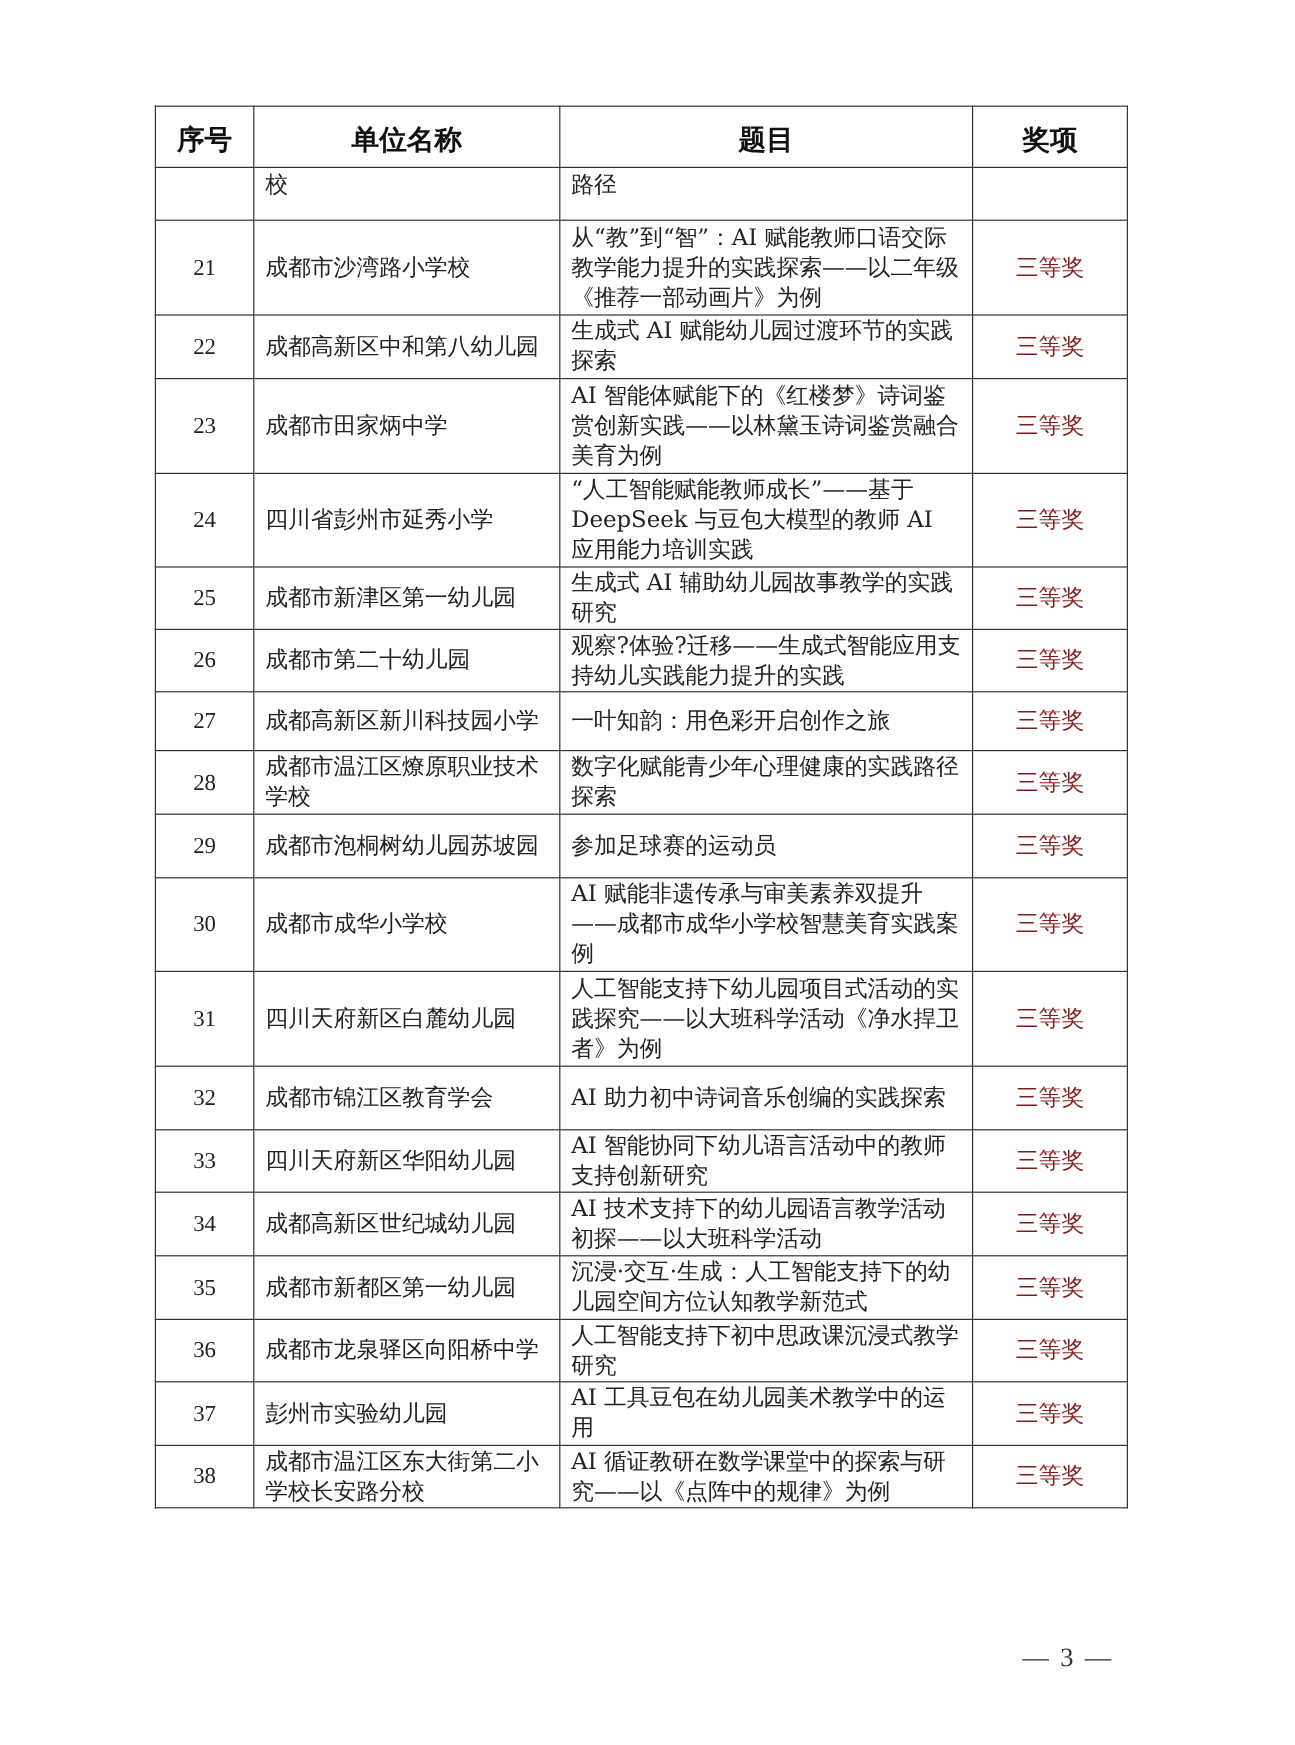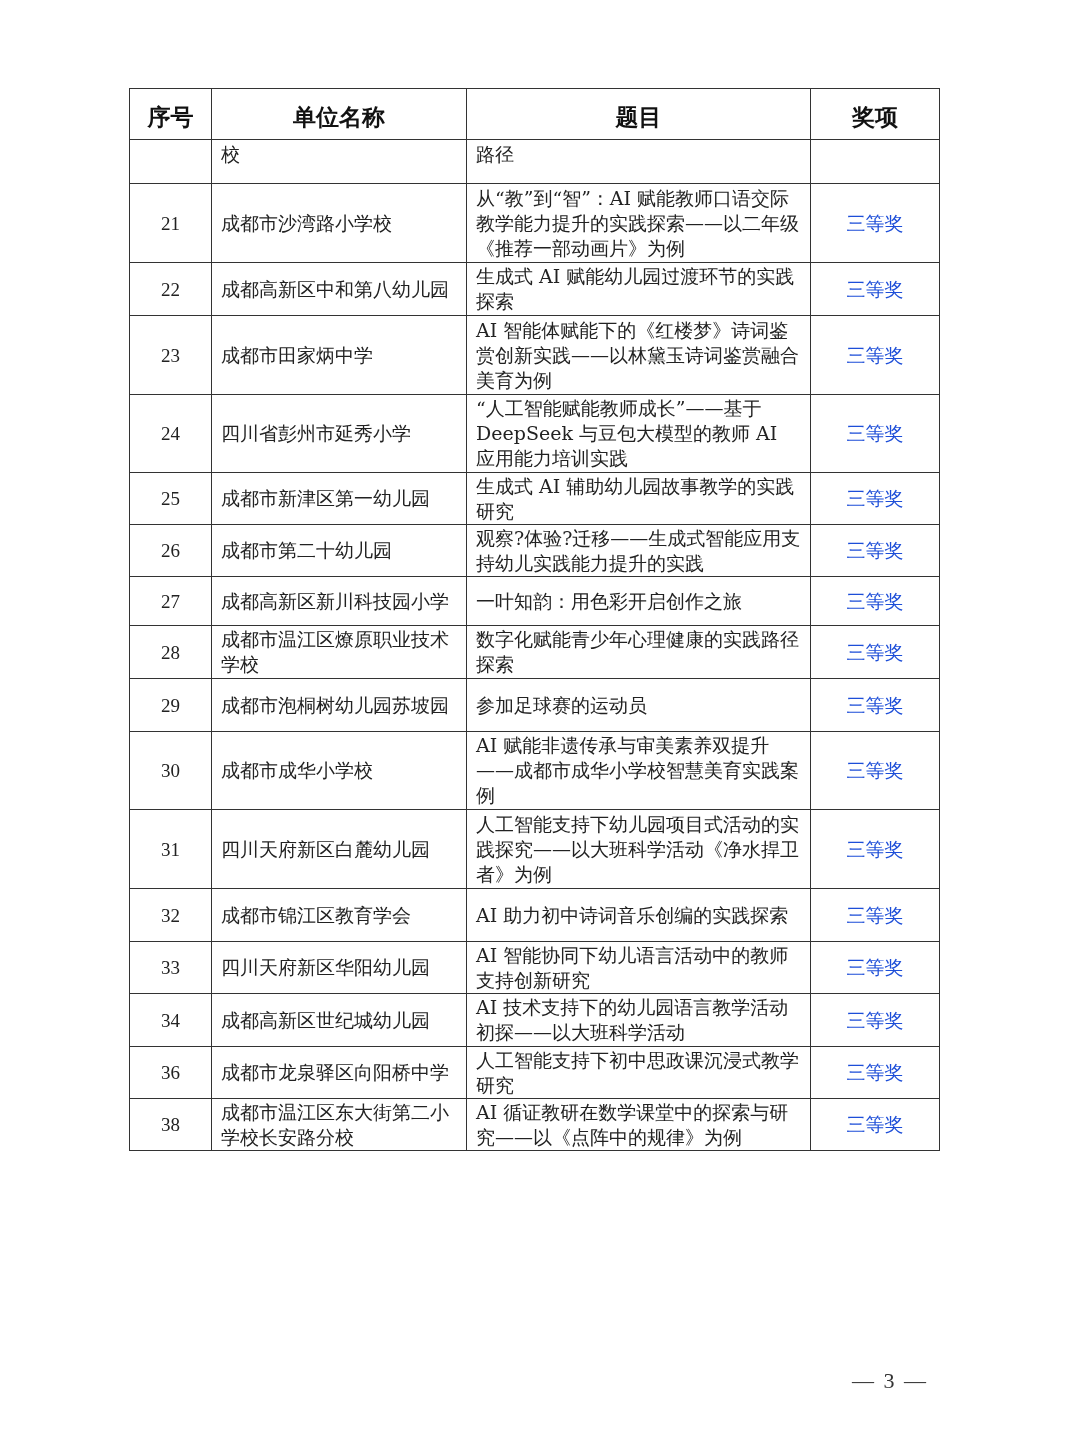--- a/index.html
+++ b/index.html
@@ -5,21 +5,21 @@
   html, body { margin: 0; padding: 0; background: #ffffff; }
   body { width: 1079px; height: 1454px; position: relative; overflow: hidden;
          font-family: "DejaVu Serif", "Liberation Serif", serif; color: #222; }
   table.awards { position: absolute; left: 129px; top: 88px; border-collapse: collapse;
                  table-layout: fixed; width: 810px; }
   table.awards td, table.awards th { border: 1px solid #333; padding: 0 9px; vertical-align: middle;
                  font-size: 19px; line-height: 25px; font-weight: normal; }
   table.awards th { font-family: "DejaVu Sans", "Liberation Sans", sans-serif; font-weight: bold;
                     font-size: 23px; text-align: center; vertical-align: top; padding-top: 16px; color: #111; }
   td.c-num { text-align: center; font-family: "Liberation Serif", serif; font-size: 20px; }
-  td.c-award { text-align: center; color: #1d4ed8; }
+  td.c-award { text-align: center; color: #7f1d1d; }
   td.c-unit, td.c-title { text-align: left; }
   td.c-title { padding-right: 6px; }
   tr.cont td { vertical-align: top; padding-top: 2px; }
   .page-num { position: absolute; left: 852px; top: 1368px; font-size: 22px;
               font-family: "Liberation Serif", serif; color: #333; letter-spacing: 2px; }
 </style>
 </head>
 <body>
 
 <table class="awards">
@@ -121,24 +121,36 @@
         <td class="c-unit">四川天府新区华阳幼儿园</td>
         <td class="c-title">AI 智能协同下幼儿语言活动中的教师支持创新研究</td>
         <td class="c-award">三等奖</td>
       </tr>
       <tr style="height: 53px;">
         <td class="c-num">34</td>
         <td class="c-unit">成都高新区世纪城幼儿园</td>
         <td class="c-title">AI 技术支持下的幼儿园语言教学活动初探——以大班科学活动</td>
         <td class="c-award">三等奖</td>
       </tr>
+      <tr style="height: 53px;">
+        <td class="c-num">35</td>
+        <td class="c-unit">成都市新都区第一幼儿园</td>
+        <td class="c-title">沉浸·交互·生成：人工智能支持下的幼儿园空间方位认知教学新范式</td>
+        <td class="c-award">三等奖</td>
+      </tr>
       <tr style="height: 52px; margin-top: 44px;">
         <td class="c-num">36</td>
         <td class="c-unit">成都市龙泉驿区向阳桥中学</td>
         <td class="c-title">人工智能支持下初中思政课沉浸式教学研究</td>
+        <td class="c-award">三等奖</td>
+      </tr>
+      <tr style="height: 53px;">
+        <td class="c-num">37</td>
+        <td class="c-unit">彭州市实验幼儿园</td>
+        <td class="c-title">AI 工具豆包在幼儿园美术教学中的运用</td>
         <td class="c-award">三等奖</td>
       </tr>
       <tr style="height: 52px;">
         <td class="c-num">38</td>
         <td class="c-unit">成都市温江区东大街第二小学校长安路分校</td>
         <td class="c-title">AI 循证教研在数学课堂中的探索与研究——以《点阵中的规律》为例</td>
         <td class="c-award">三等奖</td>
       </tr>
     </tbody>
 </table>

